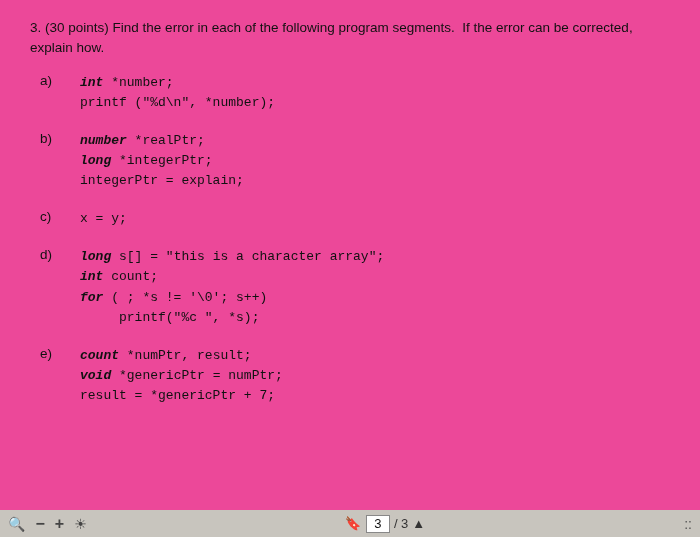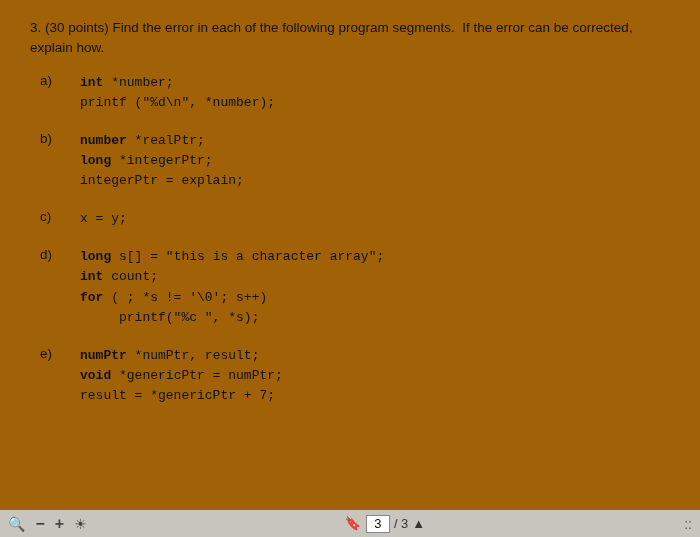--- a/index.html
+++ b/index.html
@@ -11,21 +11,21 @@
     body {
       width: 700px;
       height: 537px;
       background-color: #d0cec8;
       font-family: Arial, sans-serif;
       overflow: hidden;
       position: relative;
     }
 
     .page-content {
-      background-color: #a16207;
+      background-color: #ec4899;
       width: 100%;
       height: 510px;
       padding: 18px 30px 14px 30px;
       position: relative;
     }
 
     .question-header {
       font-size: 13.5px;
       color: #111;
       line-height: 1.5;
@@ -51,20 +51,21 @@
 
     .code-block {
       font-family: 'Courier New', Courier, monospace;
       font-size: 13px;
       color: #111;
       line-height: 1.55;
     }
 
     .code-block .kw {
       font-weight: bold;
+      font-style: italic;
     }
 
     .bottom-bar {
       position: absolute;
       bottom: 0;
       left: 0;
       width: 700px;
       height: 27px;
       background-color: #c8c5be;
       display: flex;
@@ -148,21 +149,21 @@
         <div><span class="kw">long</span> s[] = "this is a character array";</div>
         <div><span class="kw">int</span> count;</div>
         <div><span class="kw">for</span> ( ; *s != '\0'; s++)</div>
         <div>&nbsp;&nbsp;&nbsp;&nbsp;&nbsp;printf("%c ", *s);</div>
       </div>
     </div>
 
     <div class="part">
       <div class="part-label">e)</div>
       <div class="code-block">
-        <div><span class="kw">numPtr</span> *numPtr, result;</div>
+        <div><span class="kw">count</span> *numPtr, result;</div>
         <div><span class="kw">void</span> *genericPtr = numPtr;</div>
         <div>result = *genericPtr + 7;</div>
       </div>
     </div>
 
   </div>
 </div>
 
 <div class="bottom-bar">
   <div class="bottom-left">

